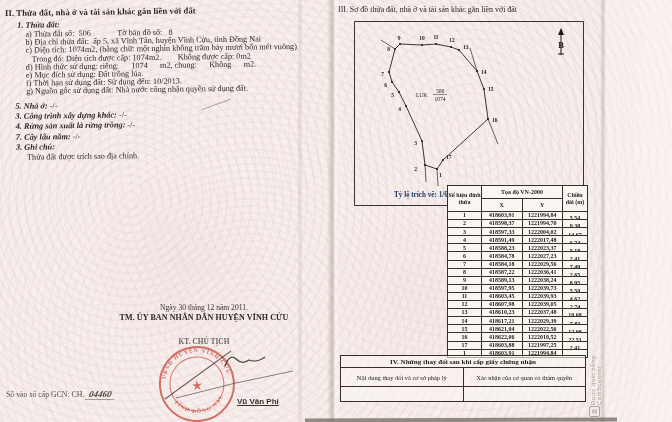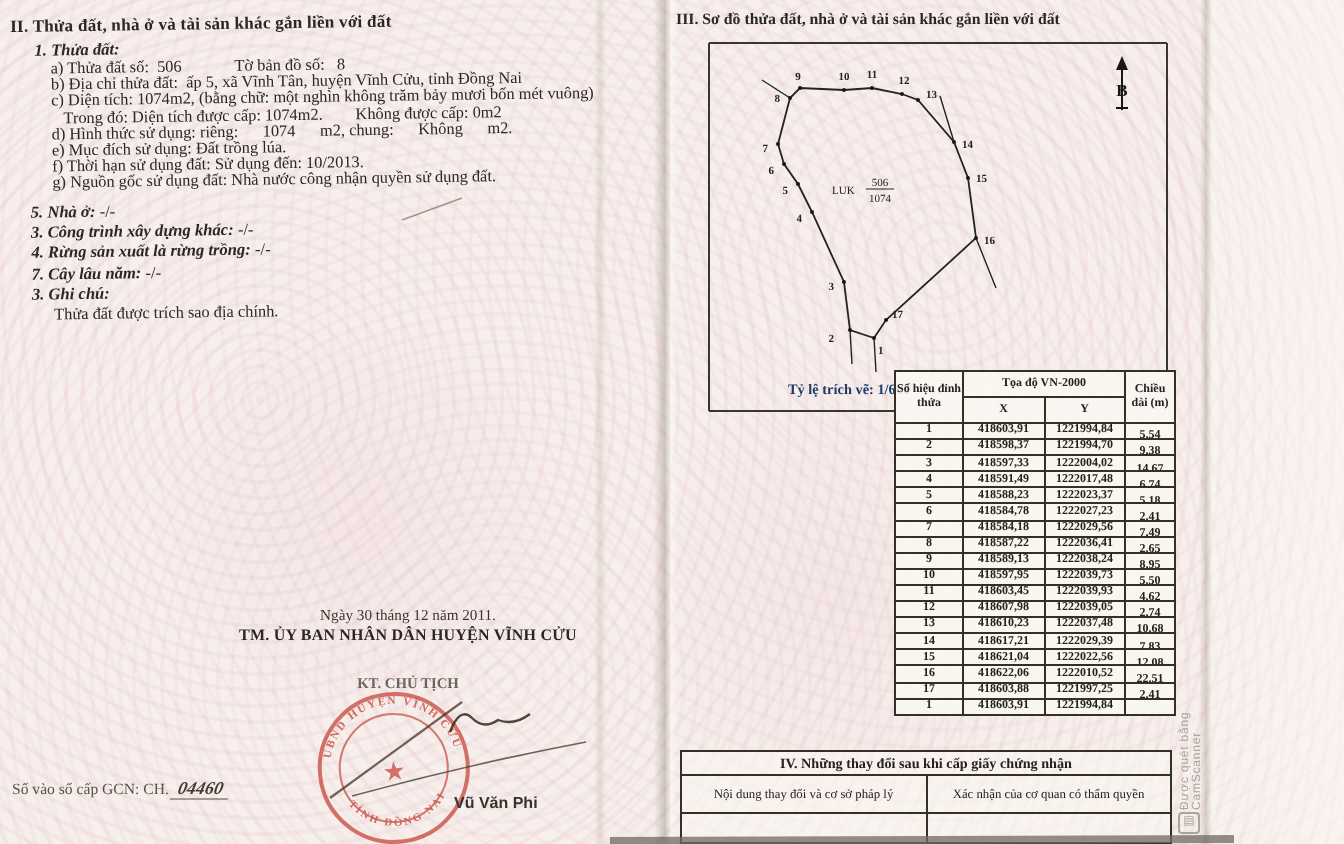--- a/index.html
+++ b/index.html
@@ -31,43 +31,43 @@
   .pline.indent{padding-left:6px;}
   .nitems{margin:5px 0 0 9px;}
   .nitem{font-size:8.3px;line-height:10.3px;}
   .nlabel{font-weight:700;font-style:italic;}
   .note-line{margin-left:20px;font-size:8.2px;line-height:9px;}
   .sig-block{position:absolute;left:75px;top:303px;width:258px;text-align:center;}
   .sig-date{font-size:7.6px;color:#3a352f;}
   .sig-auth{font-size:8px;font-weight:700;margin-top:1px;letter-spacing:.1px;}
   .sig-kt{font-size:7.4px;font-weight:700;color:#4a443d;opacity:.8;margin-top:15px;}
   .sig-deputy{font-size:8.2px;font-weight:700;color:#b5332a;letter-spacing:.4px;}
-  .signer{position:absolute;left:227px;top:397px;font-family:"Liberation Sans","DejaVu Sans",sans-serif;
-    font-size:8px;font-weight:700;color:#37322c;}
+  .signer{position:absolute;left:237px;top:397px;font-family:"Liberation Sans","DejaVu Sans",sans-serif;
+    font-size:8px;font-weight:700;color:#37322c;text-decoration:underline;}
   .gcn{position:absolute;left:6px;top:389px;font-size:7.8px;color:#57514a;}
   .gcn-num{font-style:italic;font-weight:700;font-size:9px;color:#453d34;transform:skewX(-12deg);display:inline-block;
     border-bottom:1px solid rgba(70,58,45,.45);padding:0 3px;}
   .stamp{position:absolute;left:152px;top:343px;opacity:.82;transform:rotate(-6deg);}
   .ink{position:absolute;inset:0;pointer-events:none;}
 
   
-  .s3-title{position:absolute;left:338px;top:5px;width:300px;font-size:7.9px;font-weight:700;line-height:9px;}
+  .s3-title{position:absolute;left:338px;top:5px;width:300px;font-size:7.9px;font-weight:400;line-height:9px;}
   .map-svg{position:absolute;left:354px;top:21px;}
   .scale-label{position:absolute;left:394px;top:191px;font-size:7.2px;font-weight:700;color:#1d3a68;}
 
   table{border-collapse:collapse;table-layout:fixed;}
   .coord-table{position:absolute;left:447px;top:185px;width:141px;background:rgba(250,246,242,.92);}
   .coord-table th,.coord-table td{border:.7px solid #343028;padding:0;font-size:6px;line-height:6.4px;text-align:center;
     overflow:hidden;font-family:"Liberation Serif","DejaVu Serif",serif;color:#25211c;}
   .coord-table th{font-weight:700;height:12px;}
   .coord-table td{font-weight:700;height:7.1px;}
   .col-v{width:33px;} .col-x{width:41px;} .col-y{width:43px;} .col-l{width:24px;}
   .c-len span{display:inline-block;transform:translateY(3px);}
 
-  .s4-table{position:absolute;left:340px;top:355px;width:246px;background:rgba(250,246,242,.6);margin-top:20px;}
+  .s4-table{position:absolute;left:340px;top:355px;width:246px;background:rgba(250,246,242,.6);}
   .s4-table th,.s4-table td{border:.8px solid #343028;font-family:"Liberation Serif","DejaVu Serif",serif;color:#25211c;padding:0 2px;}
   .s4-title-cell{font-size:7.1px;font-weight:700;text-align:center;height:11px;}
   .s4-col{font-size:6.4px;font-weight:400;text-align:center;height:18px;line-height:7px;}
   .s4-empty{height:14px;}
   .s4-left{width:152px;} .s4-right{width:94px;}
 
   .watermark{position:absolute;left:590px;top:333px;height:72px;writing-mode:vertical-rl;transform:rotate(180deg);
     font-family:"Liberation Sans","DejaVu Sans",sans-serif;font-size:6px;color:#a9a49e;letter-spacing:.4px;}
   .wm-icon{position:absolute;left:589px;top:406px;width:9px;height:9px;border:1px solid #a9a49e;border-radius:2px;
     font-size:6px;line-height:8px;text-align:center;color:#a9a49e;font-family:"Liberation Sans",sans-serif;}

